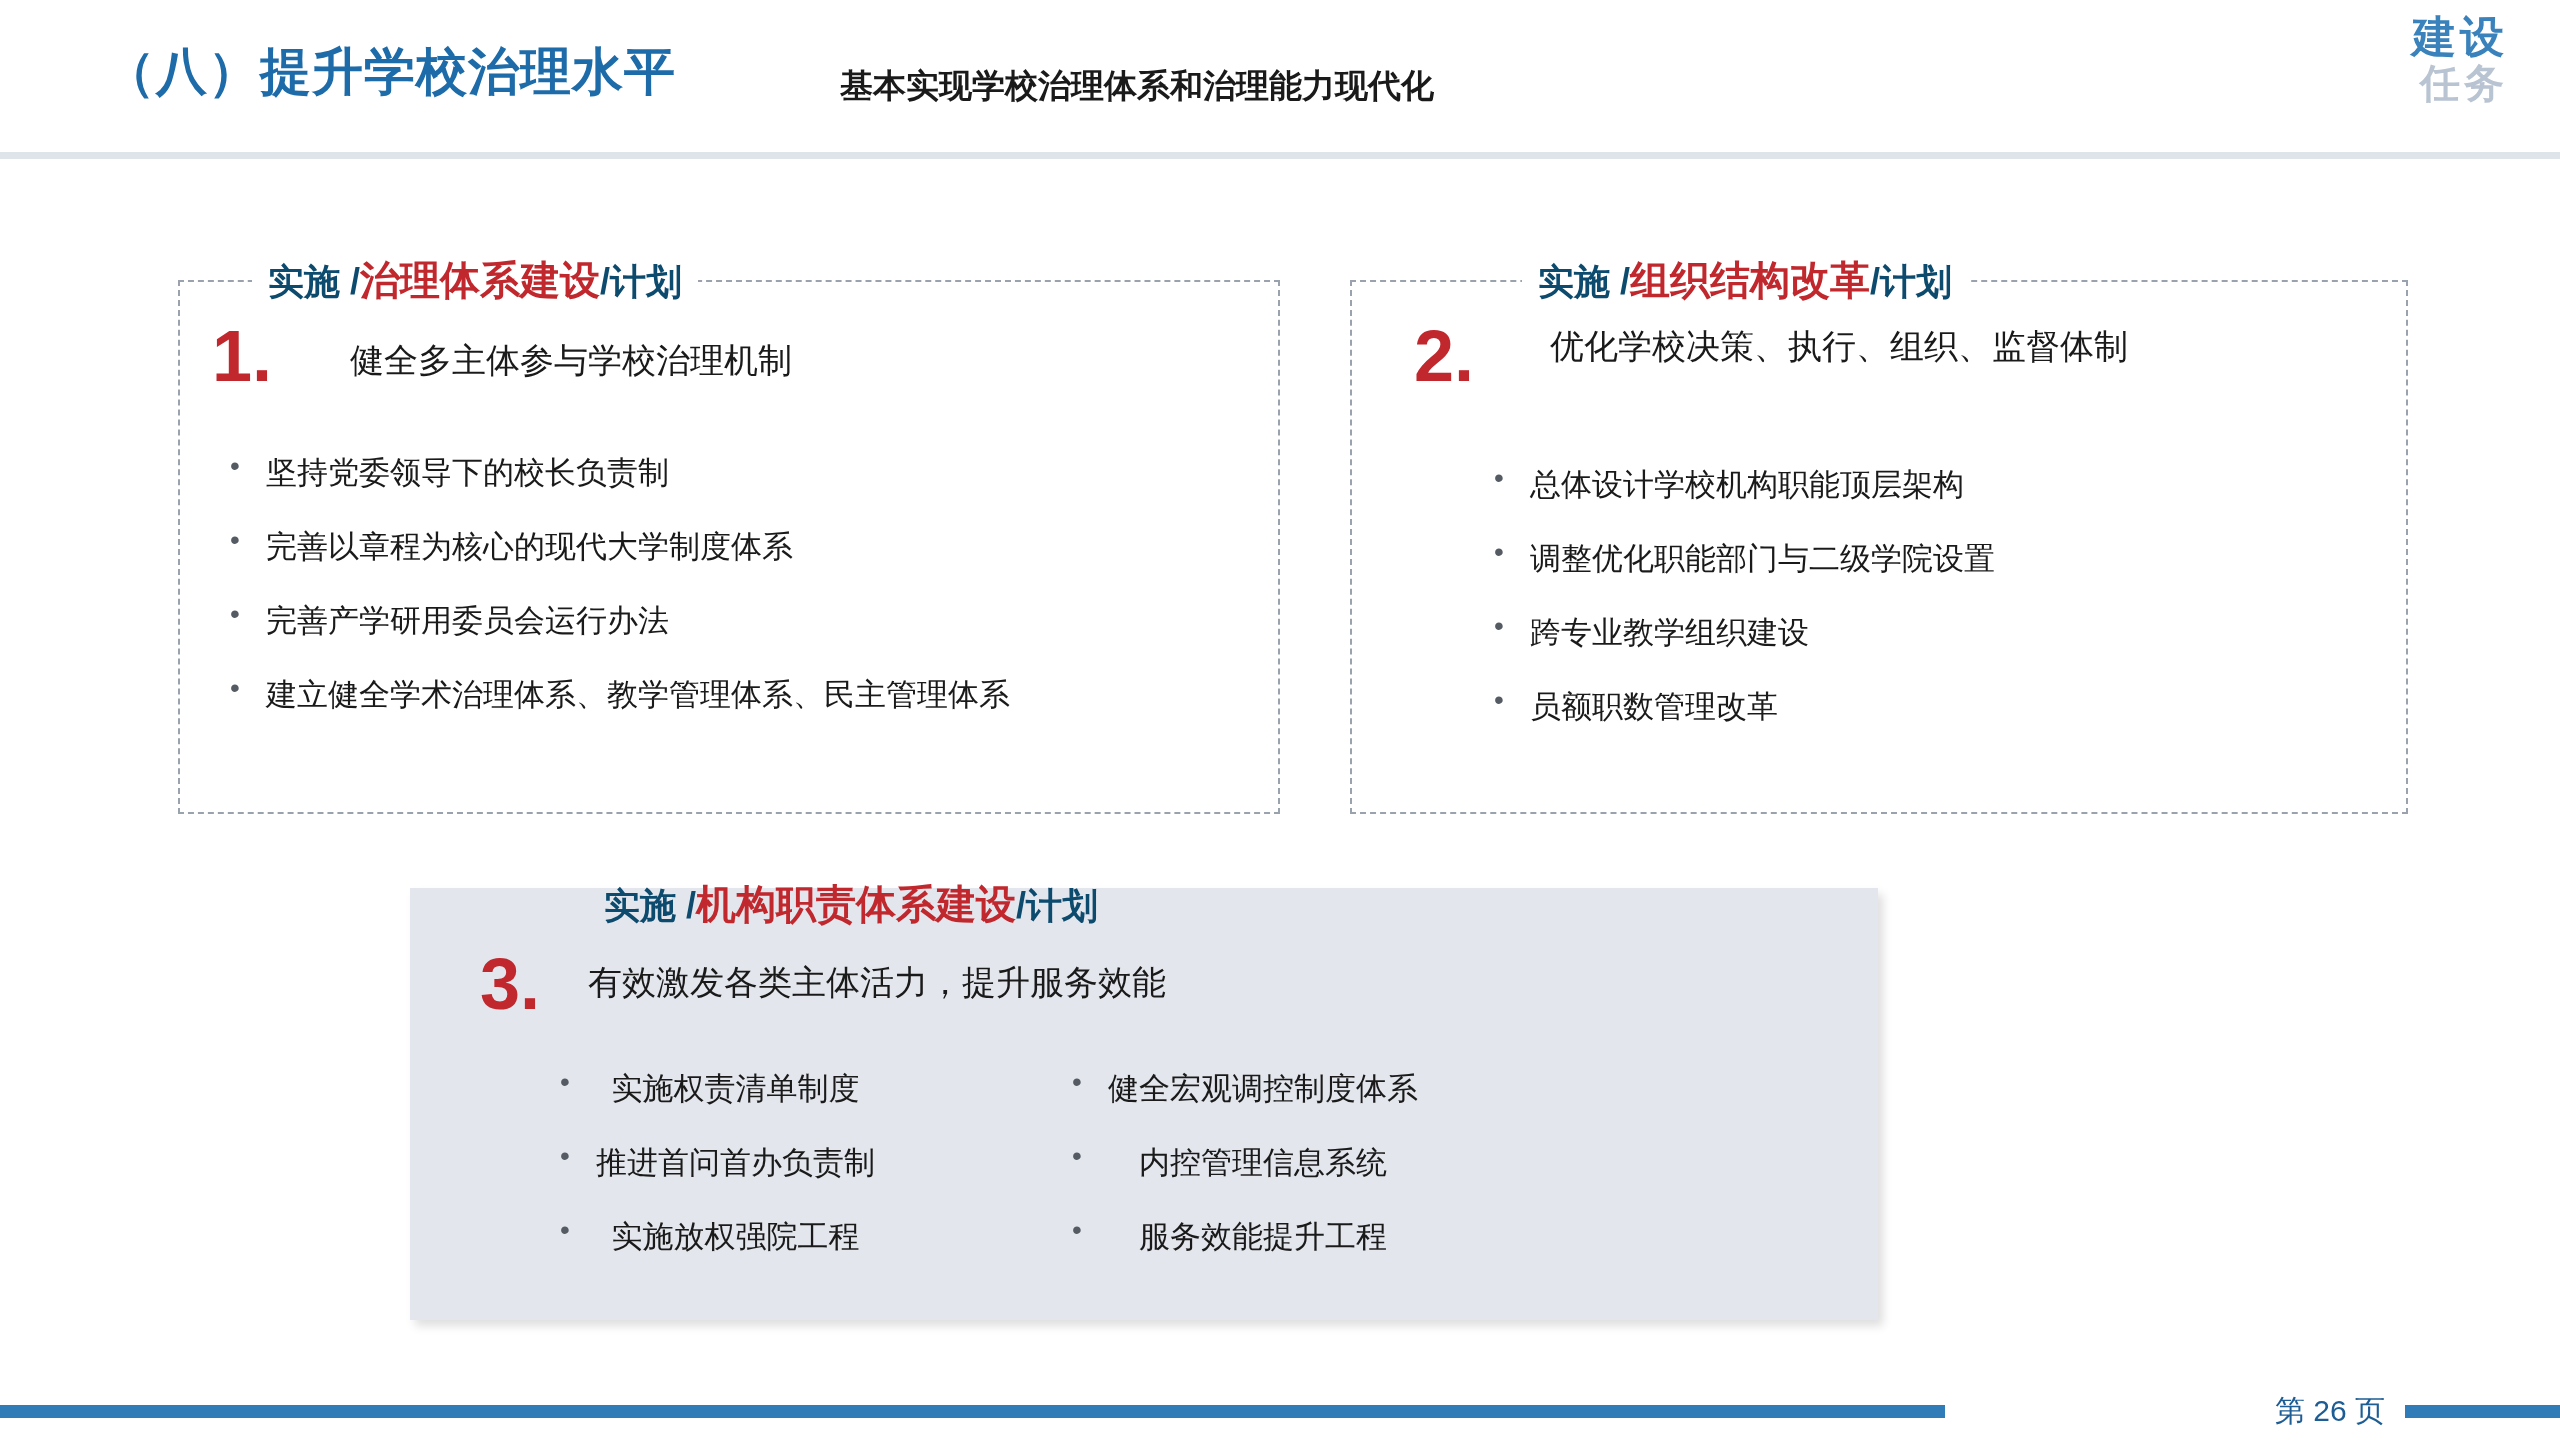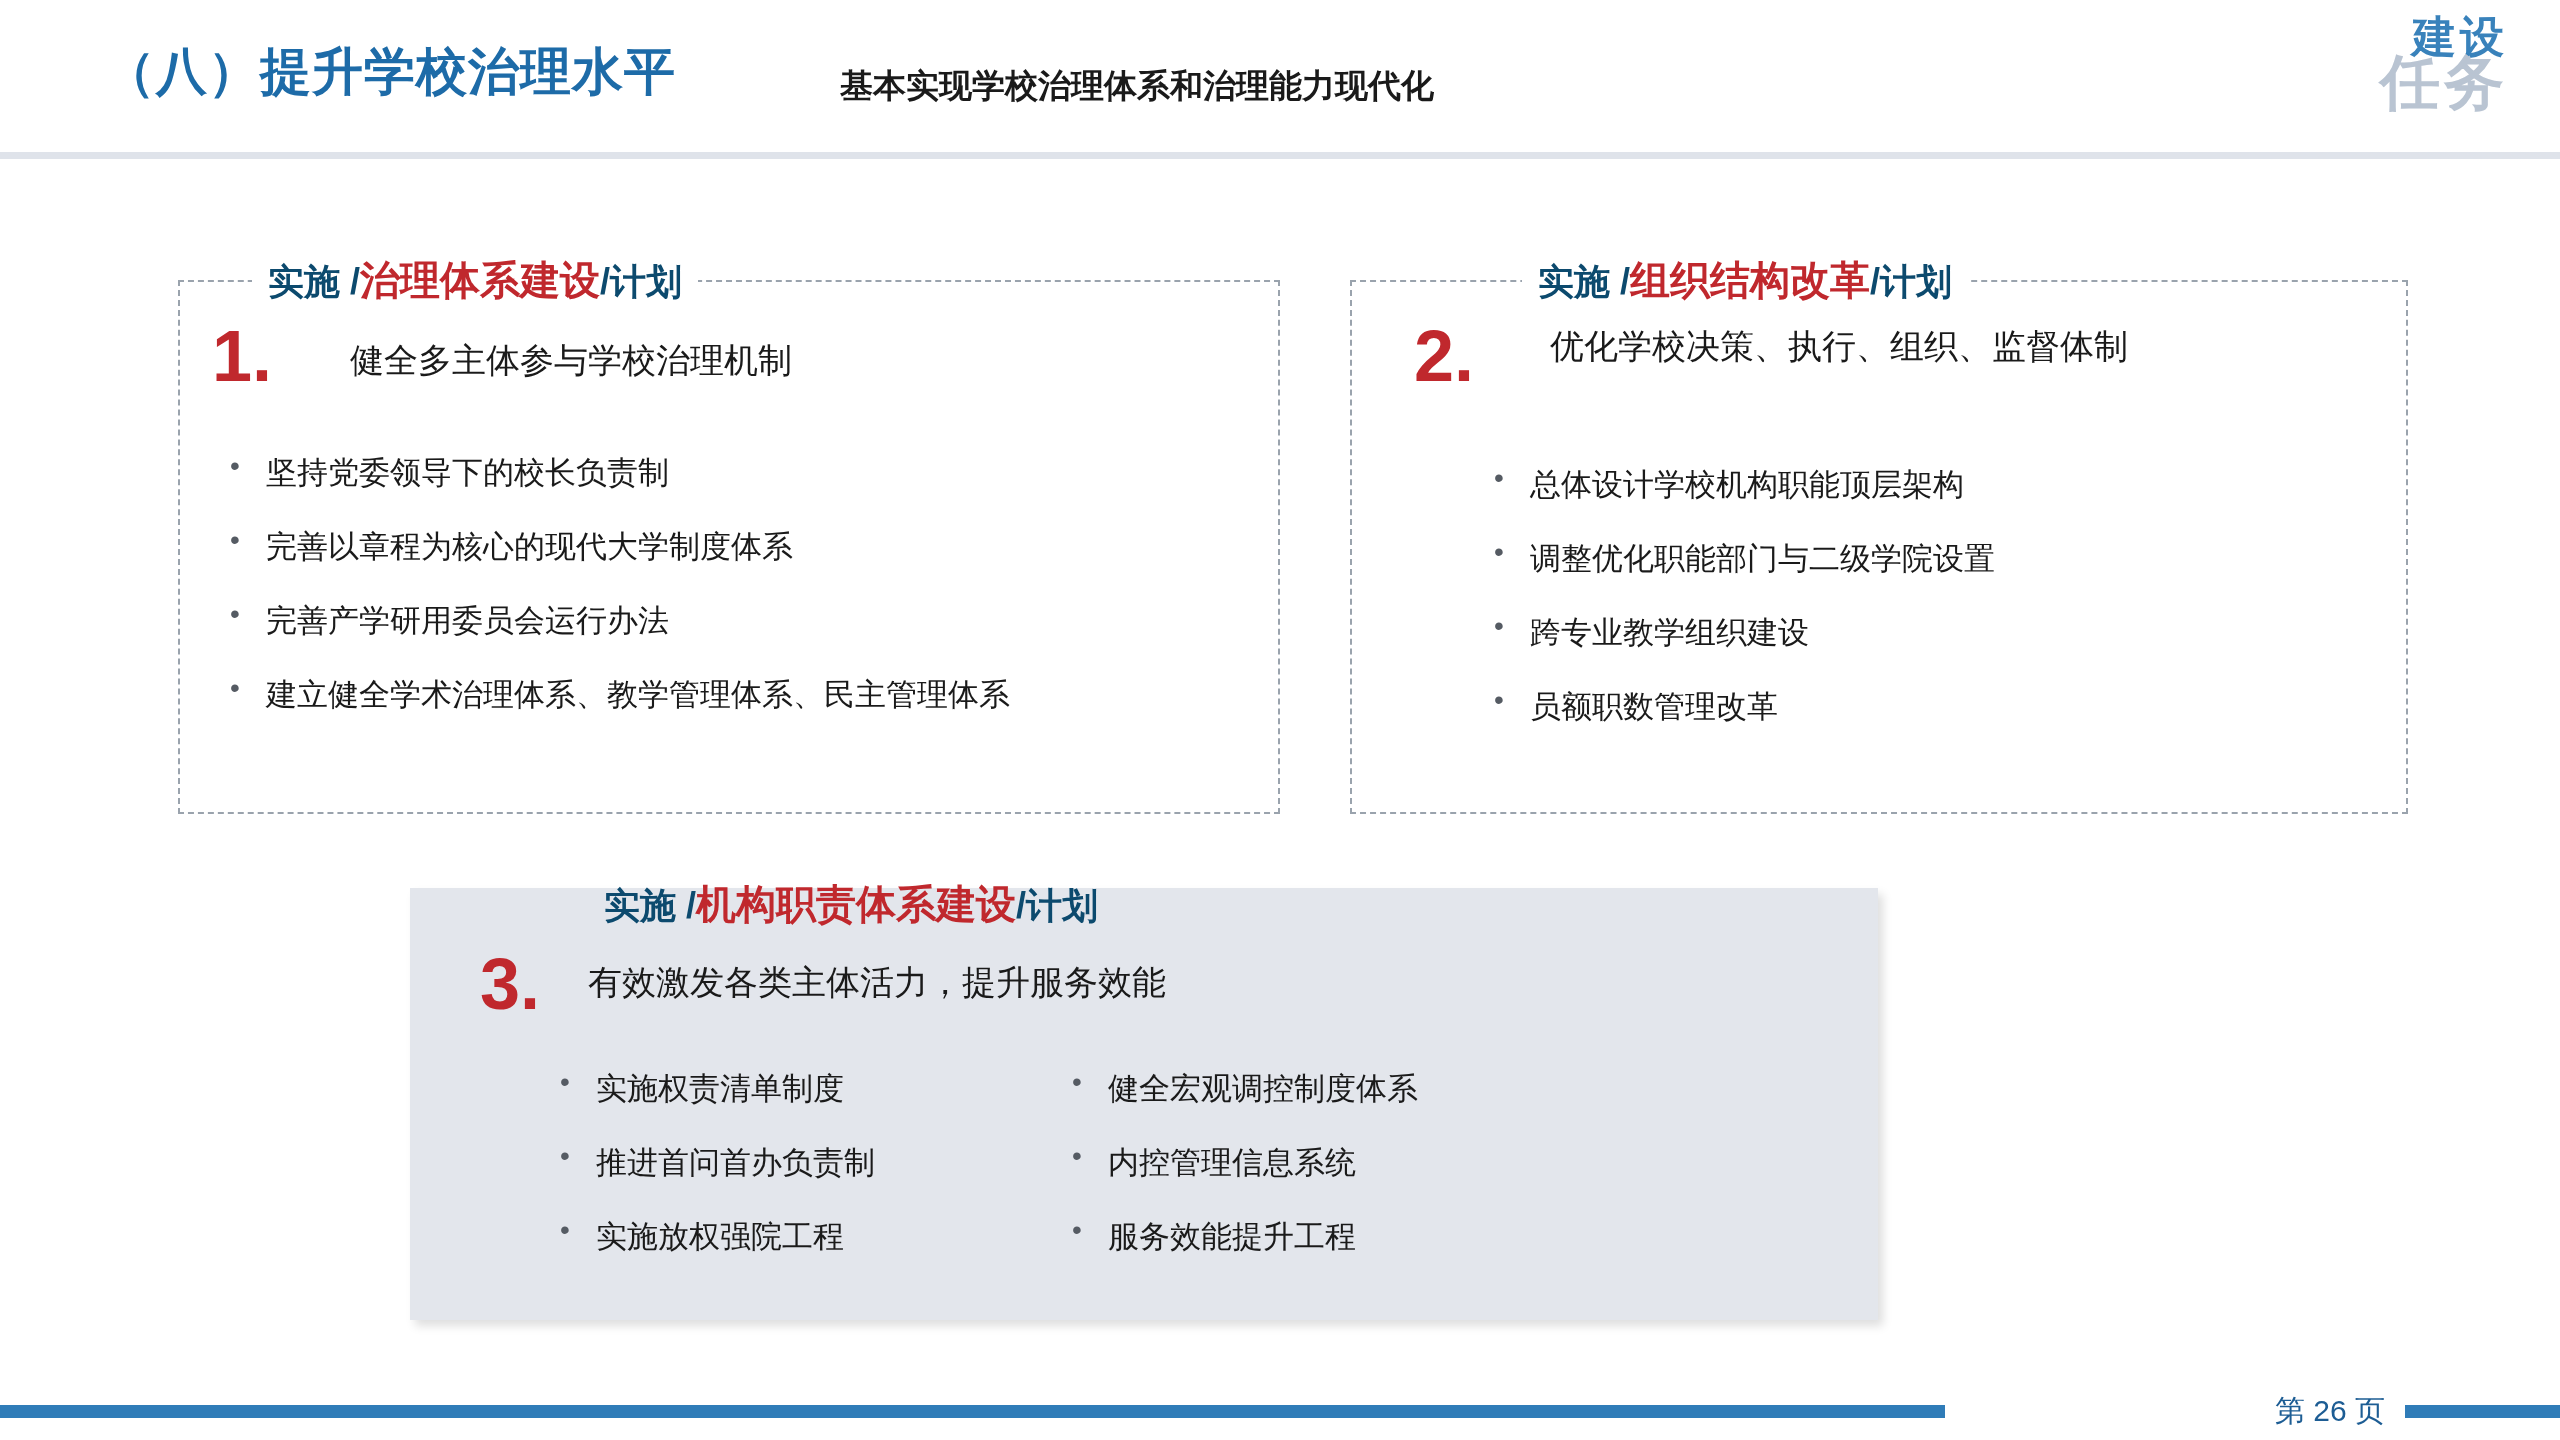--- a/index.html
+++ b/index.html
@@ -66,21 +66,21 @@
   }
   .badge-line1 {
     font-size: 44px;
     font-weight: bold;
     color: #2f7cb8;
     line-height: 46px;
     letter-spacing: 4px;
     opacity: 0.95;
   }
   .badge-line2 {
-    font-size: 60px;
+    font-size: 40px;
     font-weight: bold;
     color: #b9c4d2;
     line-height: 58px;
     letter-spacing: 4px;
     margin-top: -6px;
   }
 
   
   .card {
     position: absolute;
@@ -90,21 +90,21 @@
     border: 2px dashed #9aa3ad;
     background: transparent;
   }
   .card-solid {
     background: #e3e6ec;
     box-shadow: 5px 6px 9px rgba(0,0,0,0.13);
   }
 
   .card1 { left: 178px; top: 280px; width: 1102px; height: 534px; }
   .card2 { left: 1350px; top: 280px; width: 1058px; height: 534px; }
-  .card3 { left: 410px; top: 888px; width: 1468px; height: 432px; }
+  .card3 { left: 410px; top: 888px; width: 1468px; height: 432px; text-align: center; }
 
   
   .card-heading {
     position: absolute;
     white-space: nowrap;
     font-size: 36px;
     font-weight: bold;
     color: #1a1a1a;
     background: #ffffff;
     padding: 0 16px;

